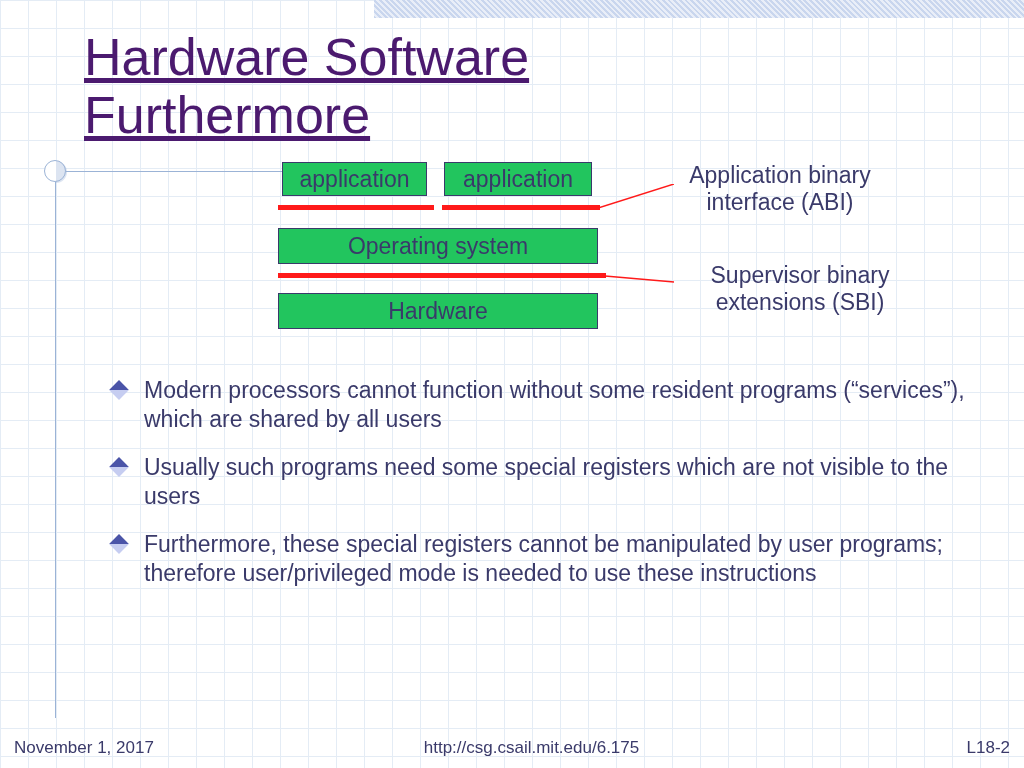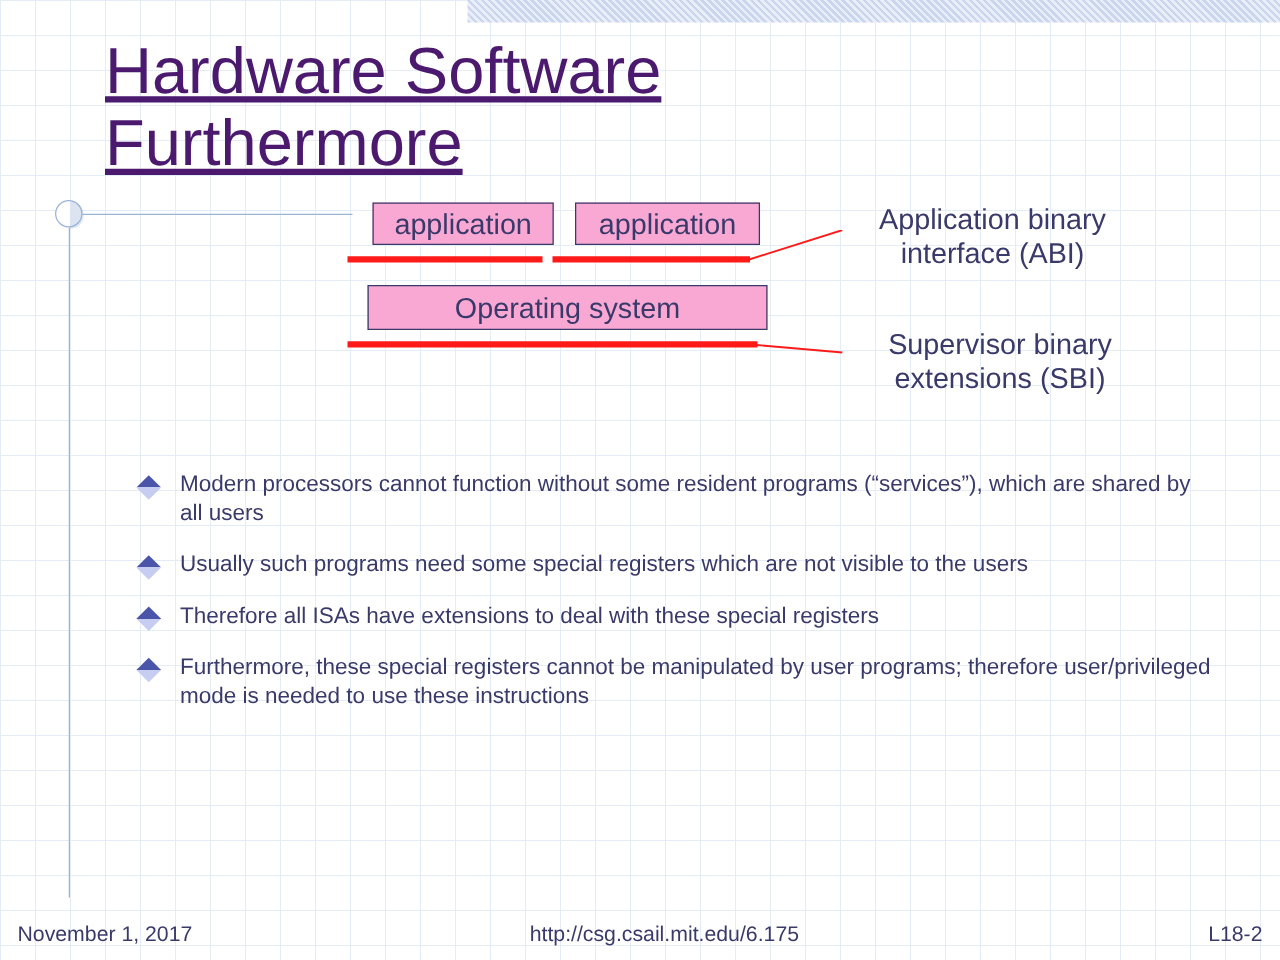--- a/index.html
+++ b/index.html
@@ -56,60 +56,59 @@
     position: absolute;
     left: 55px; top: 182px;
     width: 0; height: 536px;
     border-left: 1px solid #9bb3d6;
   }
 
   .diagram { position: absolute; left: 282px; top: 162px; width: 690px; height: 200px; }
   .box {
     position: absolute;
     border: 1.5px solid #3a3a6a;
-    background: #f9a8d4;
+    background: #22c55e;
     font-size: 23px;
     display: flex;
     align-items: center;
     justify-content: center;
     color: #3a3a6a;
-    margin-left: 16px;
   }
   .app1 { left: 0;   top: 0;   width: 145px; height: 34px; }
   .app2 { left: 162px; top: 0; width: 148px; height: 34px; }
   .redline { position: absolute; height: 5px; background: #ff1a1a; }
   .r1 { left: -4px;  top: 43px; width: 156px; }
   .r2 { left: 160px; top: 43px; width: 158px; }
   .os { left: -4px; top: 66px; width: 320px; height: 36px; }
   .r3 { left: -4px; top: 111px; width: 328px; }
   .hw { left: -4px; top: 131px; width: 320px; height: 36px; }
 
   .label {
     position: absolute;
     font-size: 23px;
     color: #3a3a6a;
     text-align: center;
     line-height: 1.18;
   }
-  .abi { left: 382px; top: 0; width: 260px; }
+  .abi { left: 368px; top: 0; width: 260px; }
   .sbi { left: 388px; top: 100px; width: 260px; }
 
   .callout { position: absolute; stroke: #ff1a1a; stroke-width: 1.5; fill: none; }
   .c1 { left: 316px; top: 22px; width: 76px; height: 30px; }
   .c2 { left: 323px; top: 110px; width: 69px; height: 12px; }
 
   .bullets {
     position: absolute;
     left: 112px; top: 376px;
     width: 860px;
   }
   .bullets li {
     list-style: none;
     position: relative;
-    font-size: 18px;
+    font-size: 23px;
     line-height: 1.28;
     margin-bottom: 18px;
     padding-left: 32px;
     color: #3a3a6a;
   }
   .bullets li .dia {
     position: absolute;
     left: 0; top: 7px;
     width: 14px; height: 14px;
     transform: rotate(45deg);
@@ -142,36 +141,36 @@
 <div class="deco-hline"></div>
 <div class="deco-vline"></div>
 
 <div class="diagram">
   <div class="box app1">application</div>
   <div class="box app2">application</div>
   <div class="redline r1"></div>
   <div class="redline r2"></div>
   <div class="box os">Operating system</div>
   <div class="redline r3"></div>
+  <div class="box hw">Hardware</div>
 
   <svg class="callout c1">
       <line x1="0" y1="24" x2="76" y2="0"></line>
     </svg>
   <svg class="callout c2">
       <line x1="0" y1="4" x2="69" y2="10"></line>
     </svg>
 
   <div class="label abi">Application binary interface (ABI)</div>
   <div class="label sbi">Supervisor binary extensions (SBI)</div>
 </div>
 
 <ul class="bullets">
   <li><span class="dia"></span><span>Modern processors cannot function without some resident programs (“services”), which are shared by all users</span></li>
   <li><span class="dia"></span><span>Usually such programs need some special registers which are not visible to the users</span></li>
-  <li><span class="dia"></span><span>Therefore all ISAs have extensions to deal with these special registers</span></li>
   <li><span class="dia"></span><span>Furthermore, these special registers cannot be manipulated by user programs; therefore </span><span class="em">user/privileged mode</span><span> is needed to use these instructions</span></li>
 </ul>
 
 <div class="footer">
   <div class="f-left">November 1, 2017</div>
   <div class="f-mid">http://csg.csail.mit.edu/6.175</div>
   <div class="f-right">L18-2</div>
 </div>
 
 </body></html>

